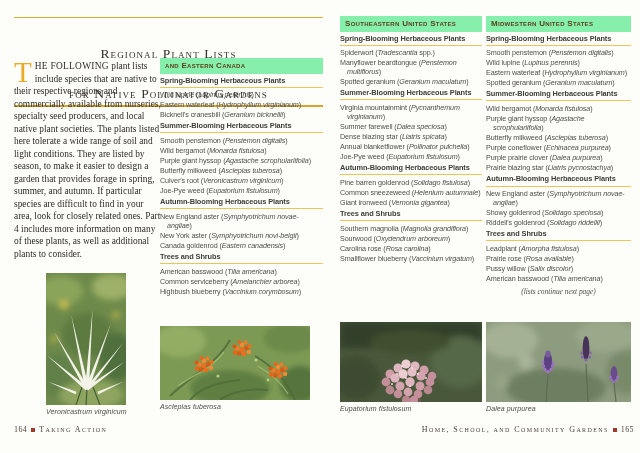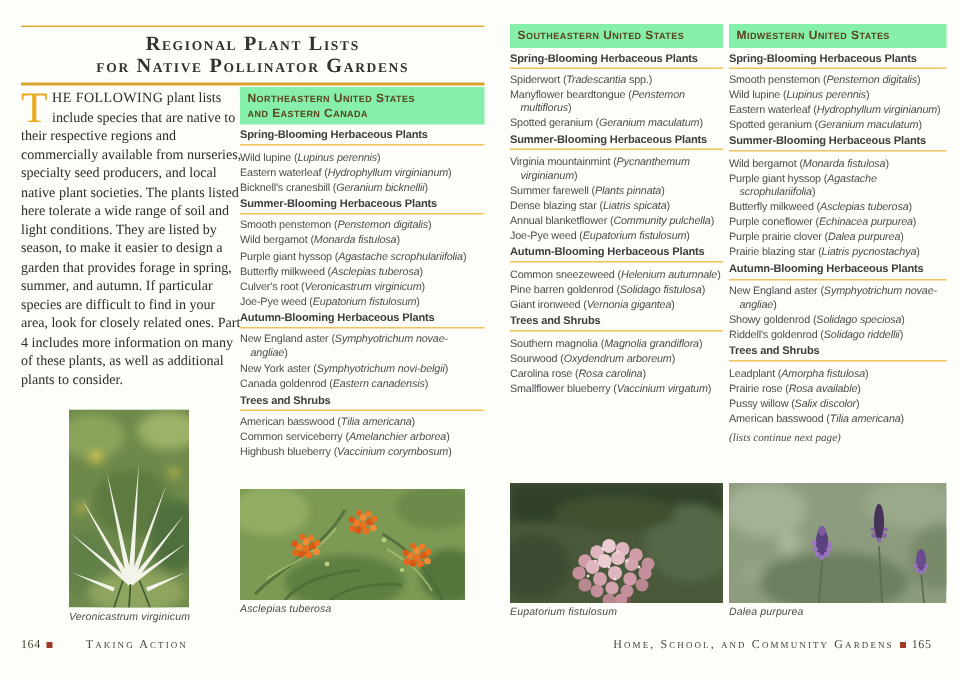--- a/index.html
+++ b/index.html
@@ -2,22 +2,22 @@
 <html><head>
 <meta charset="utf-8">
 <style>
   html,body{margin:0;padding:0;background:#ffffff;}
   .spread{position:relative;width:640px;height:453px;background:#fdfdfa;overflow:hidden;
           font-family:"Liberation Sans",sans-serif;}
 
   
   .title-block{position:absolute;left:14px;top:17px;width:309px;text-align:center;
     border-top:1.5px solid #dfab33;border-bottom:2.5px solid #d9a42e;padding:3px 0 4px;}
-  .title-line{font-family:"Liberation Serif",serif;font-variant:small-caps;font-weight:bold;
-    font-size:13.5px;line-height:15px;letter-spacing:1.1px;color:#35312b;}
+  .title-line{font-family:"Liberation Serif",serif;font-variant:small-caps;font-weight:normal;
+    font-size:13.5px;line-height:15px;letter-spacing:1.1px;color:#35312b;margin-top:25px;}
 
   
   .intro{position:absolute;left:14px;top:60px;width:147px;font-family:"Liberation Serif",serif;
     font-size:9.4px;line-height:12.5px;color:#2f2c27;}
   .dropcap{float:left;font-family:"Liberation Serif",serif;font-size:29px;line-height:23px;
     color:#eaab22;padding:1px 3px 0 0;font-weight:normal;}
   .introcaps{letter-spacing:.3px;}
 
   
   .region-col{position:absolute;}
@@ -25,37 +25,37 @@
   #region-se{left:340px;top:16px;width:142px;}
   #region-mw{left:486px;top:16px;width:145px;}
   .region-head{background:#86efac;color:#5b431b;font-weight:bold;font-variant:small-caps;
     font-size:8px;line-height:9.5px;padding:3px 5px;letter-spacing:.3px;margin-bottom:2px;}
   .sec-head{font-weight:bold;font-size:7.4px;line-height:8.6px;color:#3e3d3b;
     border-bottom:1.5px solid #eec459;padding-bottom:1.5px;margin:3px 0 2.5px;letter-spacing:-.1px;}
   .item{font-size:7.2px;line-height:9px;color:#4e4d4b;margin-bottom:1.1px;
     padding-left:7px;text-indent:-7px;letter-spacing:-.1px;}
   .item i{font-style:italic;}
   .col-note{font-family:"Liberation Serif",serif;font-style:italic;font-size:7.4px;
-    color:#4e4d4b;text-align:left;margin-top:4px;}
+    color:#4e4d4b;text-align:center;margin-top:4px;}
 
   
   .photo{position:absolute;margin:0;background:#fdfdfa;}
   .photo svg{display:block;}
   .photo figcaption{font-size:7px;font-style:italic;color:#4c4b45;margin-top:3px;letter-spacing:.1px;}
   #photo-veronicastrum{left:46px;top:273px;}
   #photo-asclepias{left:160px;top:326px;}
   #photo-eupatorium{left:340px;top:322px;}
   #photo-dalea{left:486px;top:322px;}
 
   
   .folio{position:absolute;top:425px;font-family:"Liberation Serif",serif;font-size:8px;
     color:#4c473c;letter-spacing:.4px;}
-  .folio .label{font-variant:small-caps;letter-spacing:1.4px;margin-left:18px;}
+  .folio .label{font-variant:small-caps;letter-spacing:1.4px;}
   .folio-left{left:14px;}
-  .folio-right{right:19px;text-align:left;}
+  .folio-right{right:6px;text-align:left;}
   .sq{display:inline-block;width:4px;height:4px;background:#a03a28;margin:0 4px 1px 4px;
     vertical-align:middle;}
 </style>
 </head>
 <body>
 
 <div class="spread">
 
   <header class="title-block">
     <div class="title-line">Regional Plant Lists</div>
@@ -100,21 +100,20 @@
         <path transform="translate(41,116) rotate(54)" d="M-1.7,0 L0,-46 L1.7,0 Z"></path>
         <path transform="translate(30,120) rotate(-68)" d="M-1.4,0 L0,-30 L1.4,0 Z"></path>
         <path transform="translate(52,120) rotate(66)" d="M-1.4,0 L0,-28 L1.4,0 Z"></path>
       </g>
     </svg>
     <figcaption>Veronicastrum virginicum</figcaption>
   </figure>
 
   <div class="region-col" id="region-ne">
       <div class="region-head">
-        <div>Northeastern United States</div>
         <div>and Eastern Canada</div>
       </div>
       <div class="sec-head">Spring-Blooming Herbaceous Plants</div>
       <div class="item">Wild lupine (<i>Lupinus perennis</i>)</div>
       <div class="item">Eastern waterleaf (<i>Hydrophyllum virginianum</i>)</div>
       <div class="item">Bicknell's cranesbill (<i>Geranium bicknellii</i>)</div>
       <div class="sec-head">Summer-Blooming Herbaceous Plants</div>
       <div class="item">Smooth penstemon (<i>Penstemon digitalis</i>)</div>
       <div class="item">Wild bergamot (<i>Monarda fistulosa</i>)</div>
       <div class="item">Purple giant hyssop (<i>Agastache scrophulariifolia</i>)</div>
@@ -184,27 +183,27 @@
   <div class="region-col" id="region-se">
       <div class="region-head">
         <div>Southeastern United States</div>
       </div>
       <div class="sec-head">Spring-Blooming Herbaceous Plants</div>
       <div class="item">Spiderwort (<i>Tradescantia</i> spp.)</div>
       <div class="item">Manyflower beardtongue (<i>Penstemon multiflorus</i>)</div>
       <div class="item">Spotted geranium (<i>Geranium maculatum</i>)</div>
       <div class="sec-head">Summer-Blooming Herbaceous Plants</div>
       <div class="item">Virginia mountainmint (<i>Pycnanthemum virginianum</i>)</div>
-      <div class="item">Summer farewell (<i>Plants pinnata</i>)</div>
+      <div class="item">Summer farewell (<i>Dalea speciosa</i>)</div>
       <div class="item">Dense blazing star (<i>Liatris spicata</i>)</div>
-      <div class="item">Annual blanketflower (<i>Community pulchella</i>)</div>
+      <div class="item">Annual blanketflower (<i>Pollinator pulchella</i>)</div>
       <div class="item">Joe-Pye weed (<i>Eupatorium fistulosum</i>)</div>
       <div class="sec-head">Autumn-Blooming Herbaceous Plants</div>
+      <div class="item">Pine barren goldenrod (<i>Solidago fistulosa</i>)</div>
       <div class="item">Common sneezeweed (<i>Helenium autumnale</i>)</div>
-      <div class="item">Pine barren goldenrod (<i>Solidago fistulosa</i>)</div>
       <div class="item">Giant ironweed (<i>Vernonia gigantea</i>)</div>
       <div class="sec-head">Trees and Shrubs</div>
       <div class="item">Southern magnolia (<i>Magnolia grandiflora</i>)</div>
       <div class="item">Sourwood (<i>Oxydendrum arboreum</i>)</div>
       <div class="item">Carolina rose (<i>Rosa carolina</i>)</div>
       <div class="item">Smallflower blueberry (<i>Vaccinium virgatum</i>)</div>
     </div>
   <div class="region-col" id="region-mw">
       <div class="region-head">
         <div>Midwestern United States</div>

